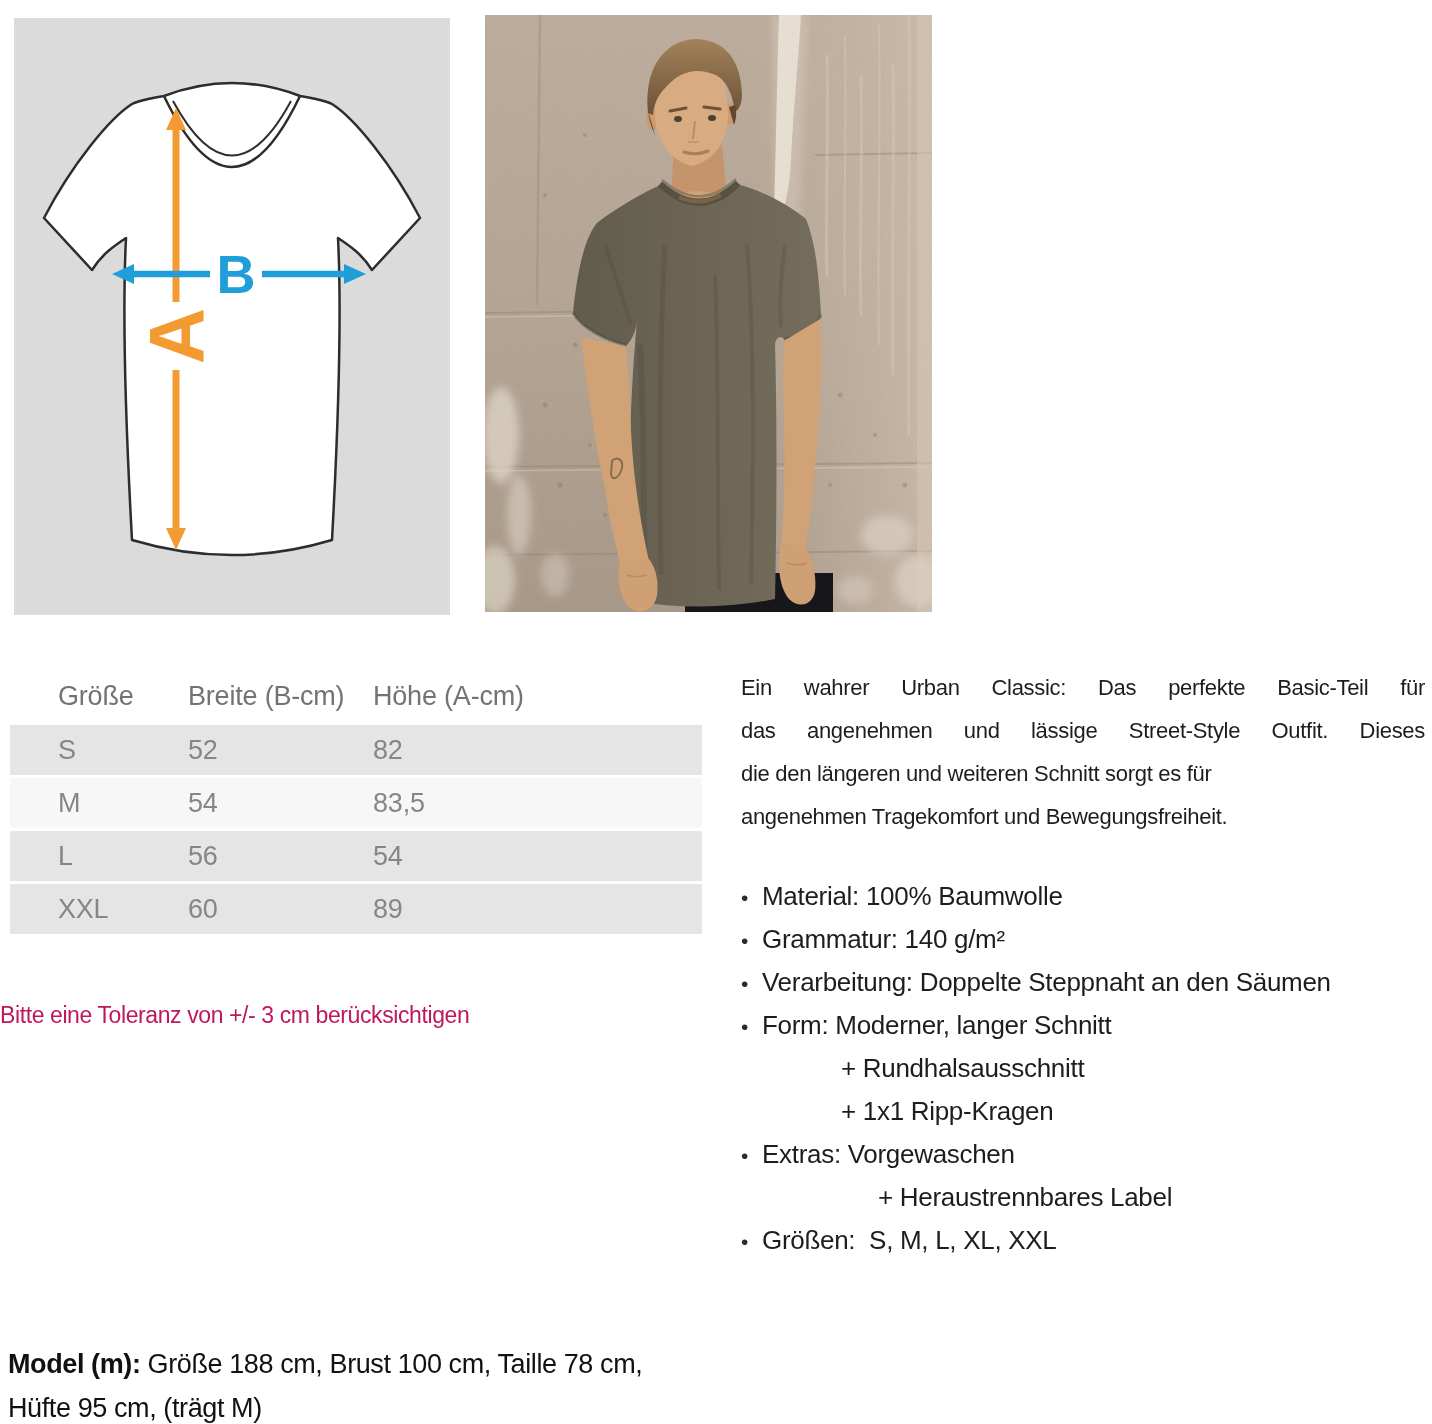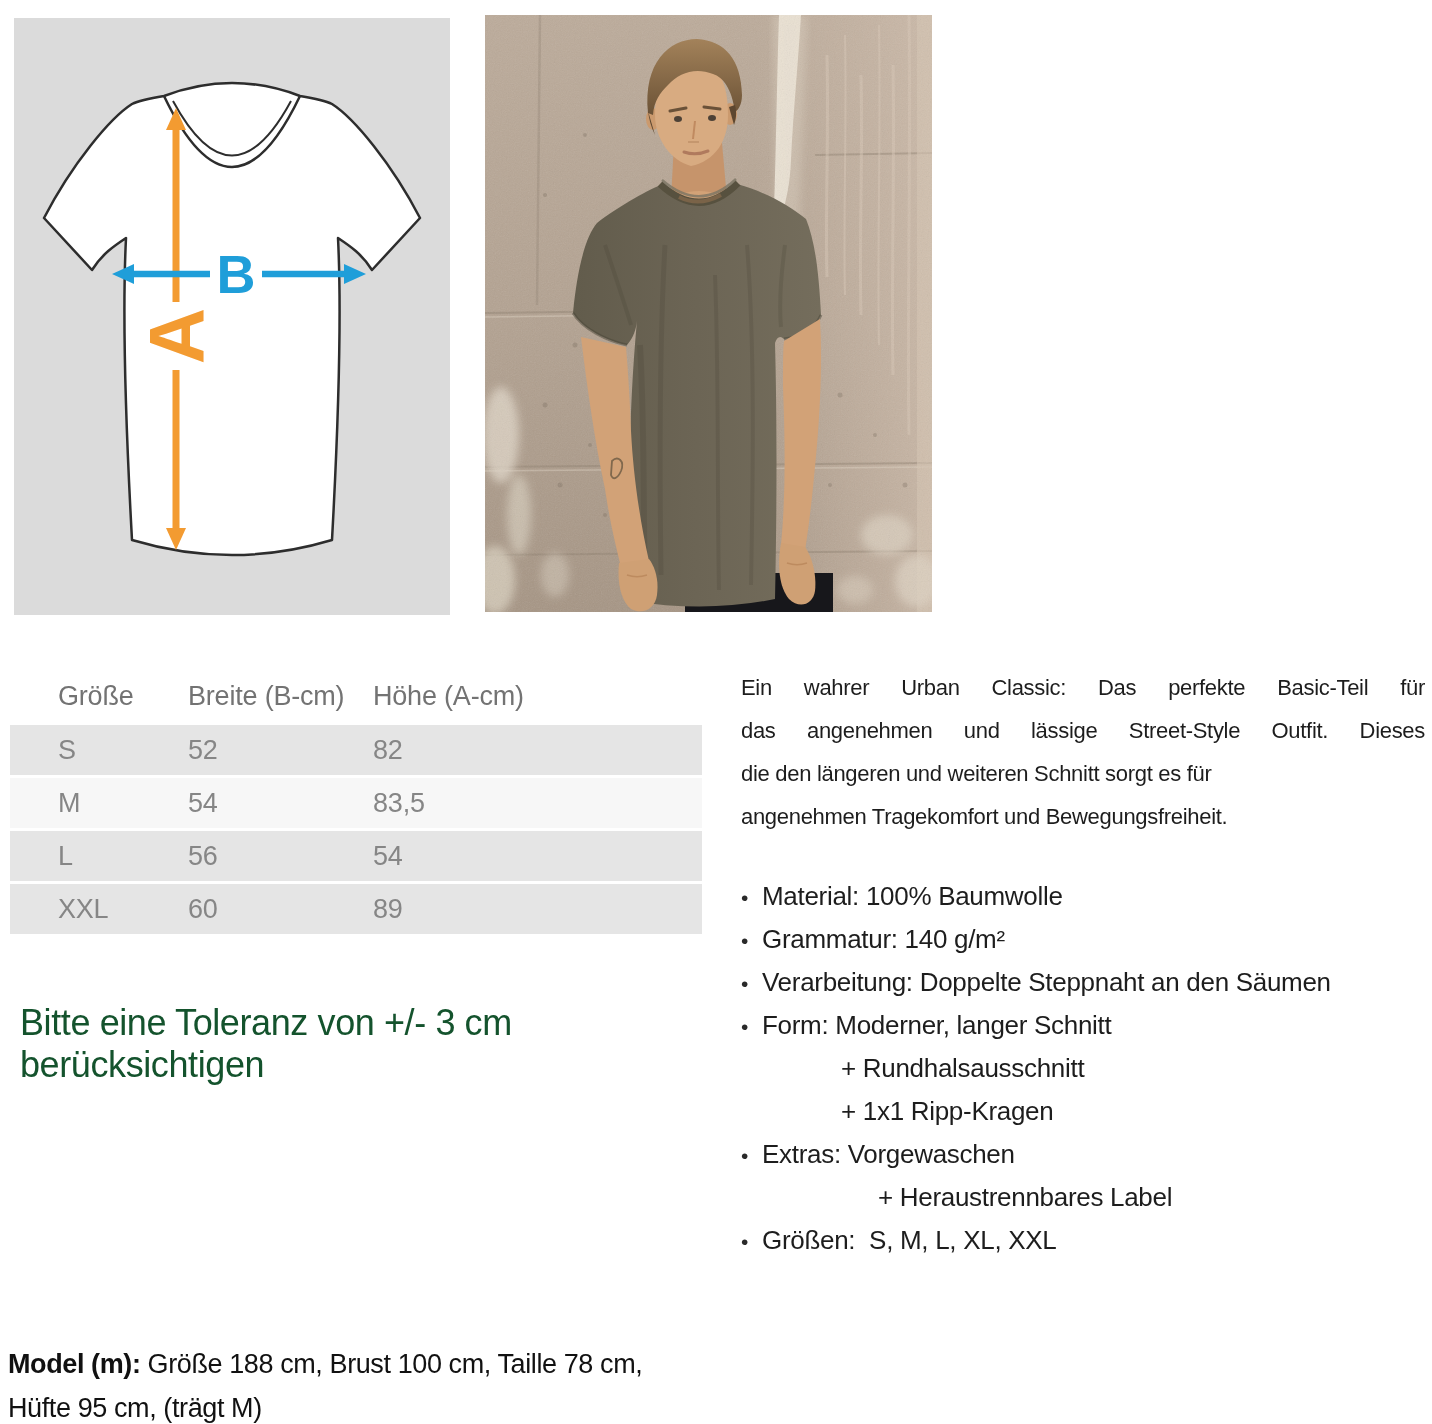--- a/index.html
+++ b/index.html
@@ -14,21 +14,21 @@
 
   
   .size-table{left:10px;top:670px;width:692px;font-size:27px;letter-spacing:-0.2px;}
   .t-row{display:grid;grid-template-columns:178px 185px 1fr;align-items:center;}
   .t-head{height:52px;color:#737373;background:transparent;}
   .t-body-row{height:50px;margin-top:3px;color:#868686;}
   .row-dark{background:#e5e5e5;}
   .row-light{background:#f7f7f7;}
   .c1{padding-left:48px;}
 
-  .tolerance{left:20px;top:1002px;width:700px;font-size:36px;letter-spacing:-0.4px;color:#14532d;}
+  .tolerance{left:0;top:1002px;width:700px;font-size:23px;letter-spacing:-0.4px;color:#be185d;}
 
   
   .desc{left:741px;top:666px;width:684px;color:#1d1d1d;}
   .para-line{font-size:22px;line-height:43px;height:43px;letter-spacing:-0.3px;
              text-align:justify;overflow:hidden;white-space:nowrap;}
   .para-line.just{text-align-last:justify;white-space:normal;}
   .features{margin-top:37px;}
   .feat-line{font-size:26px;line-height:43px;height:43px;letter-spacing:-0.3px;white-space:pre-wrap;}
   .feat-line .dot{display:inline-block;width:21px;font-size:21px;color:#2a2a2a;}
   .ind-0{padding-left:0;}

